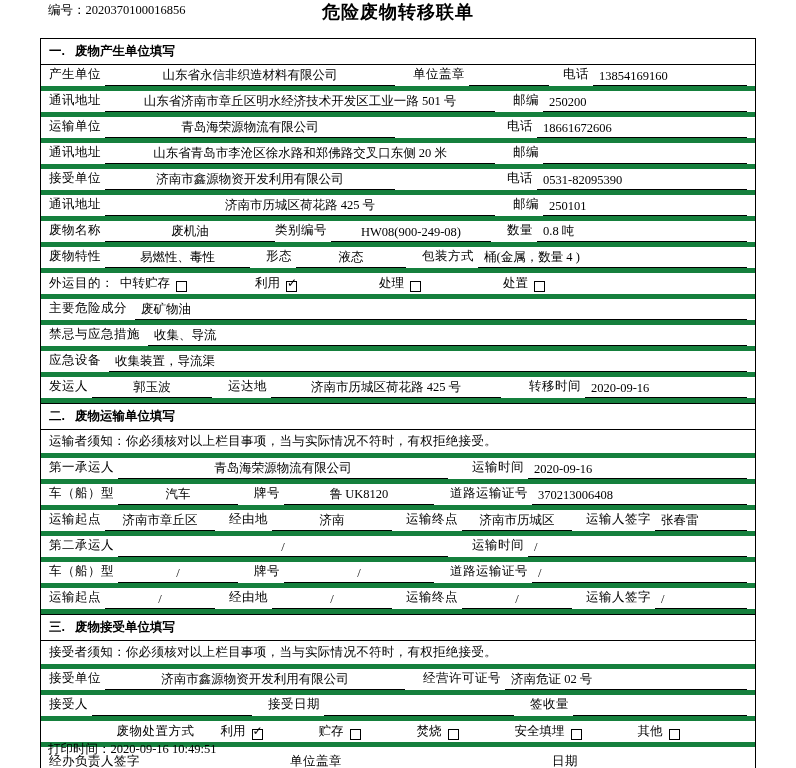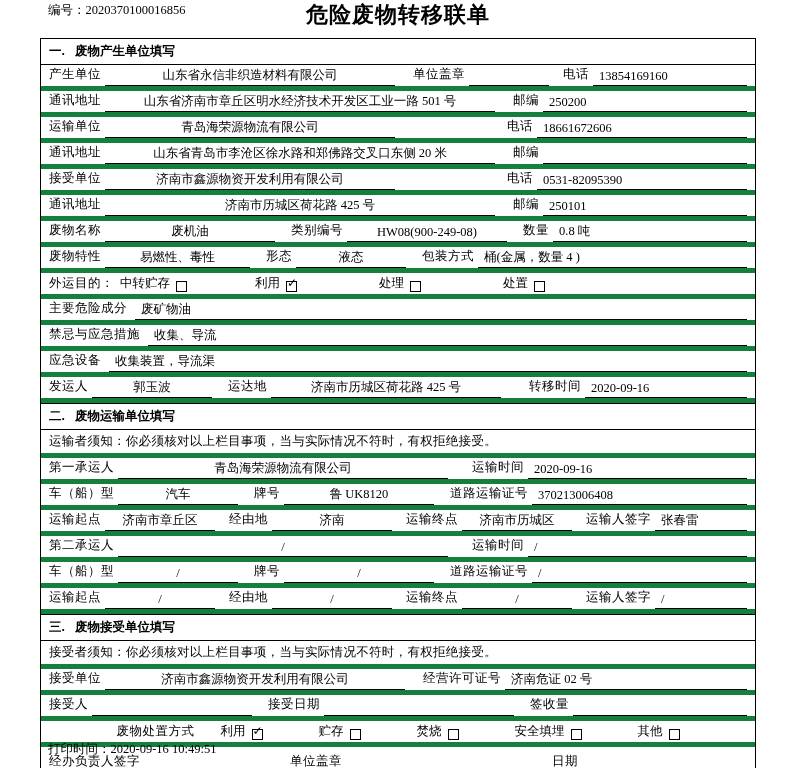--- a/index.html
+++ b/index.html
@@ -33,21 +33,21 @@
     top: 2px;
     font-size: 12.5px;
     white-space: nowrap;
   }
   .doc-title {
     position: absolute;
     left: 0;
     right: 0;
     top: 0;
     text-align: center;
-    font-size: 22px;
+    font-size: 18px;
     font-weight: bold;
     letter-spacing: 1px;
     font-family: "Liberation Sans", "DejaVu Sans", sans-serif;
   }
   
   .frame {
     position: absolute;
     left: 40px;
     top: 38px;
     width: 716px;
@@ -189,21 +189,21 @@
     <div class="row">
       <div class="lbl">通讯地址</div>
       <div class="val" style="width:390px">济南市历城区荷花路 425 号</div>
       <div class="lbl" style="margin-left:18px">邮编</div>
       <div class="val grow left">250101</div>
     </div>
 
     <div class="row">
       <div class="lbl">废物名称</div>
       <div class="val" style="width:170px">废机油</div>
-      <div class="lbl" style="margin-left:16px">类别编号</div>
+      <div class="lbl" style="">类别编号</div>
       <div class="val" style="width:160px">HW08(900-249-08)</div>
       <div class="lbl" style="margin-left:16px">数量</div>
       <div class="val grow left">0.8 吨</div>
     </div>
 
     <div class="row">
       <div class="lbl">废物特性</div>
       <div class="val" style="width:145px">易燃性、毒性</div>
       <div class="lbl" style="margin-left:16px">形态</div>
       <div class="val" style="width:110px">液态</div>

